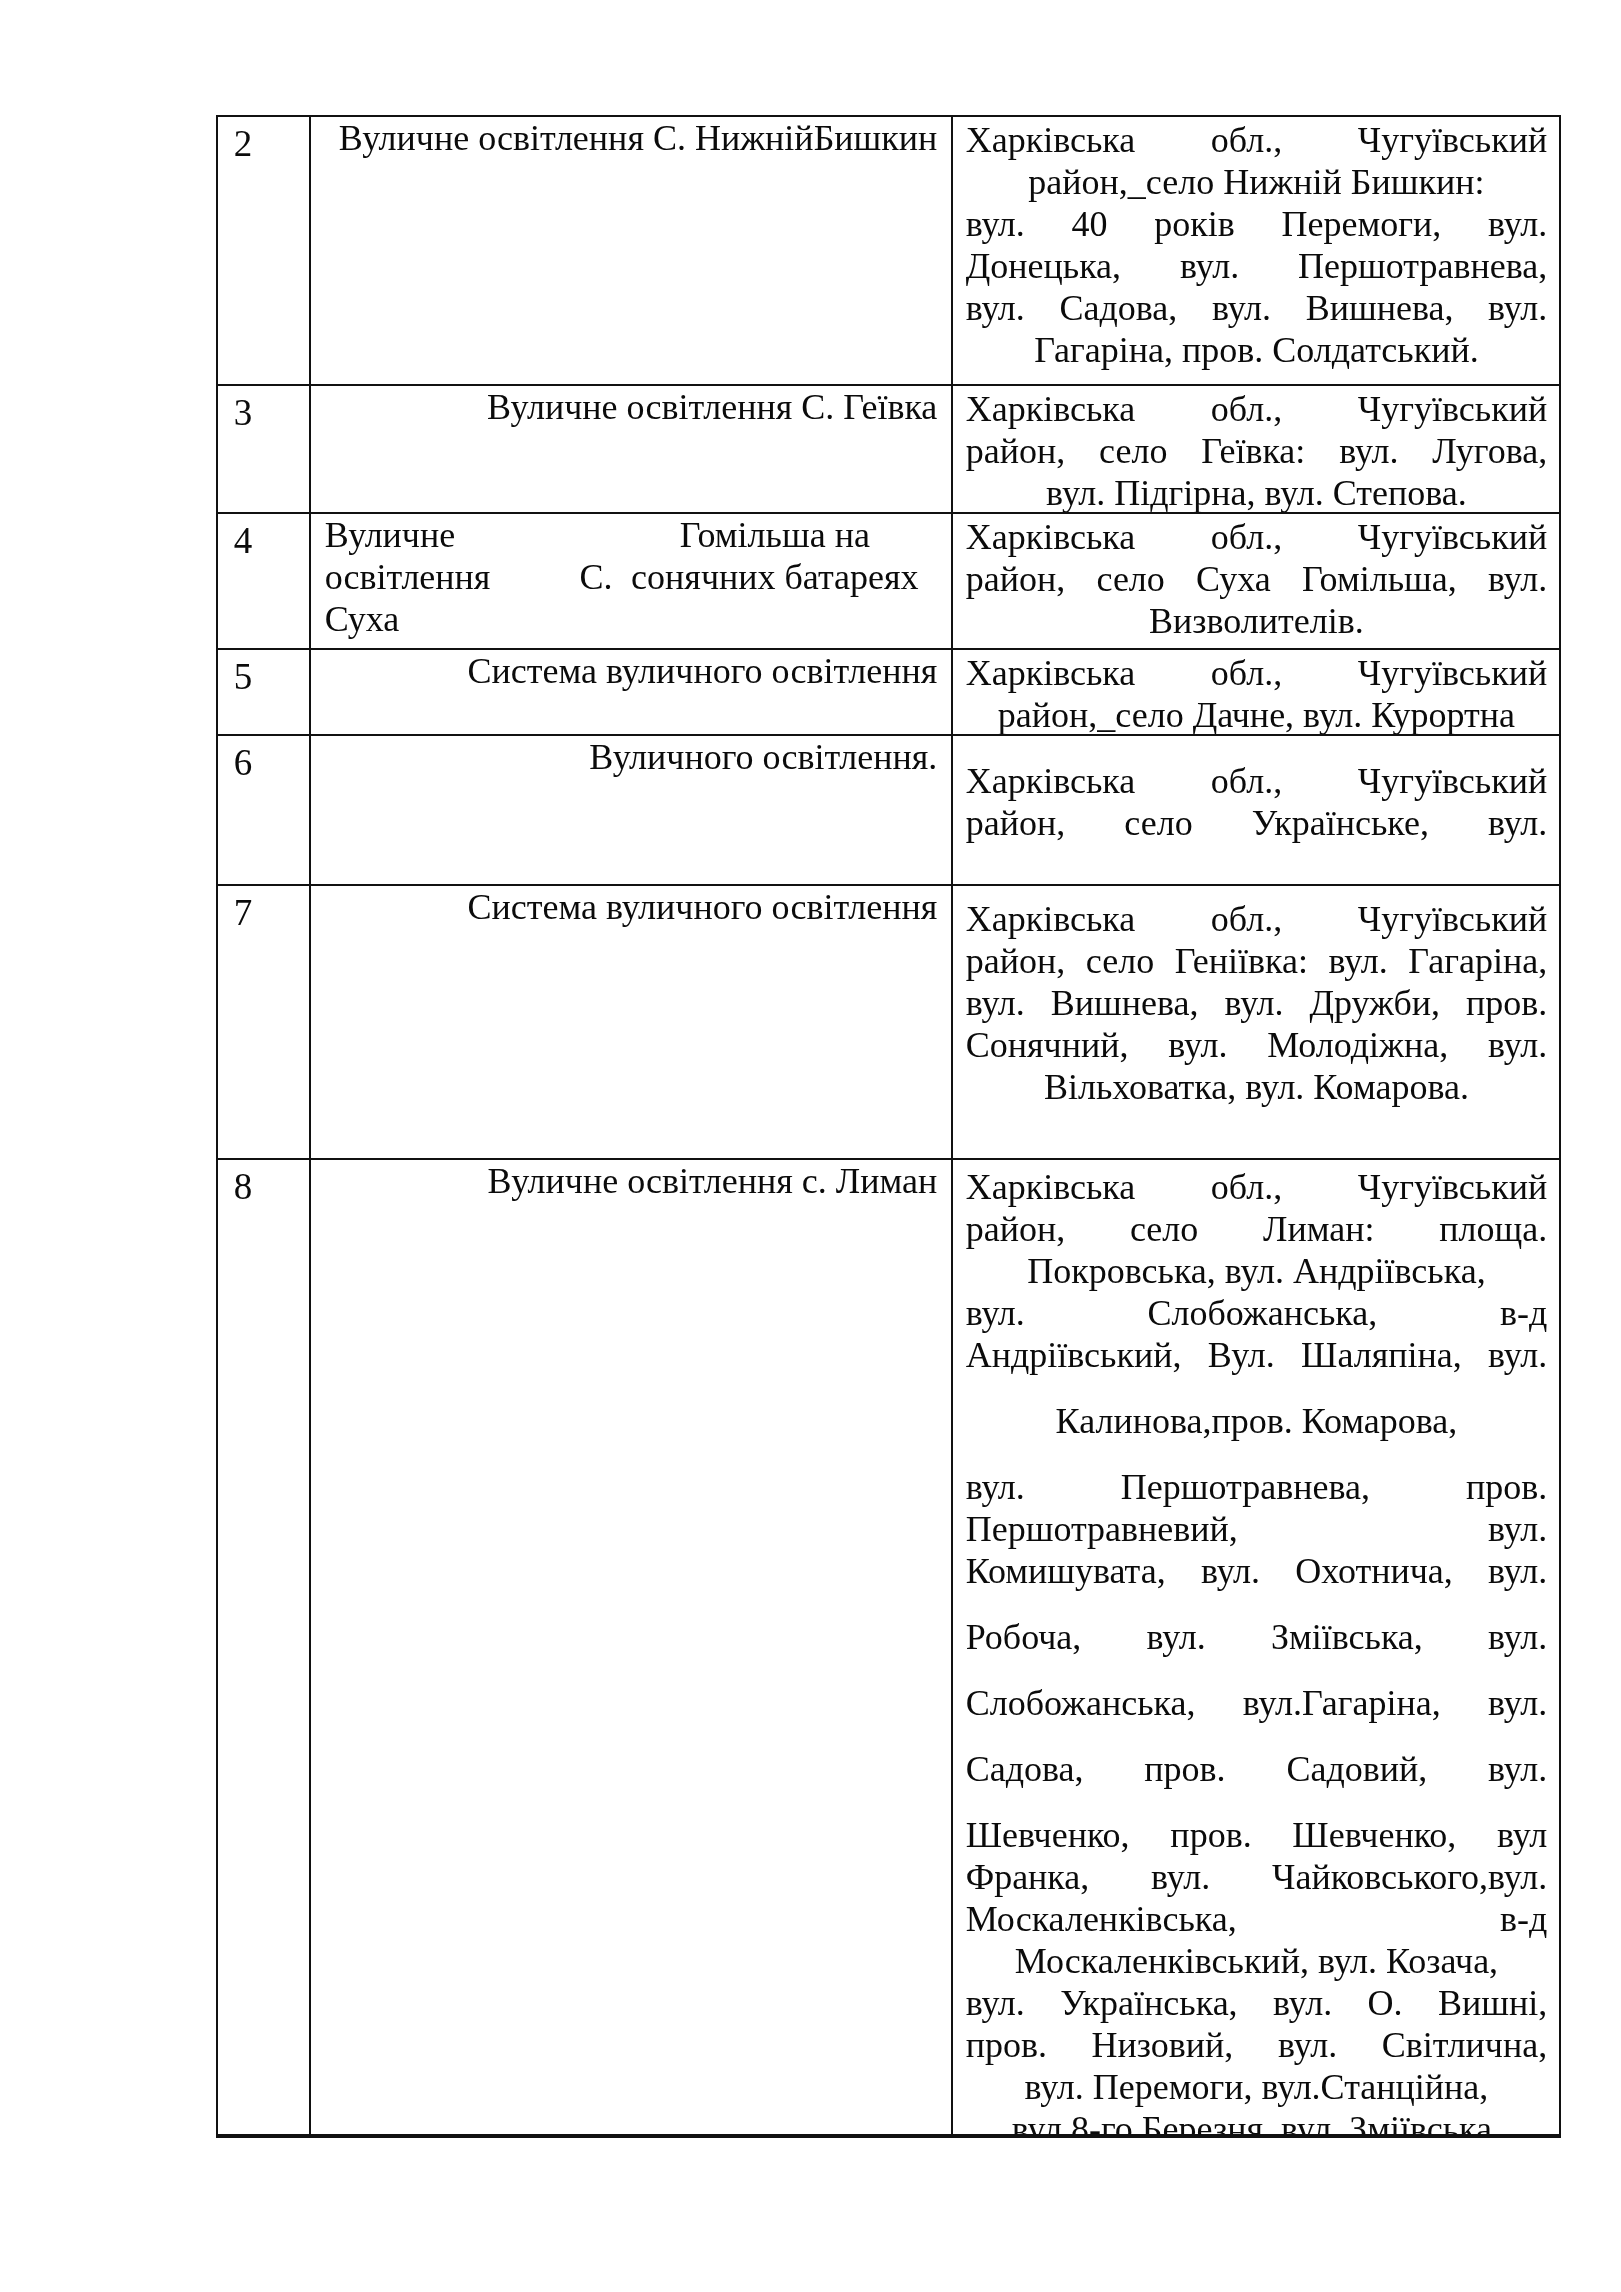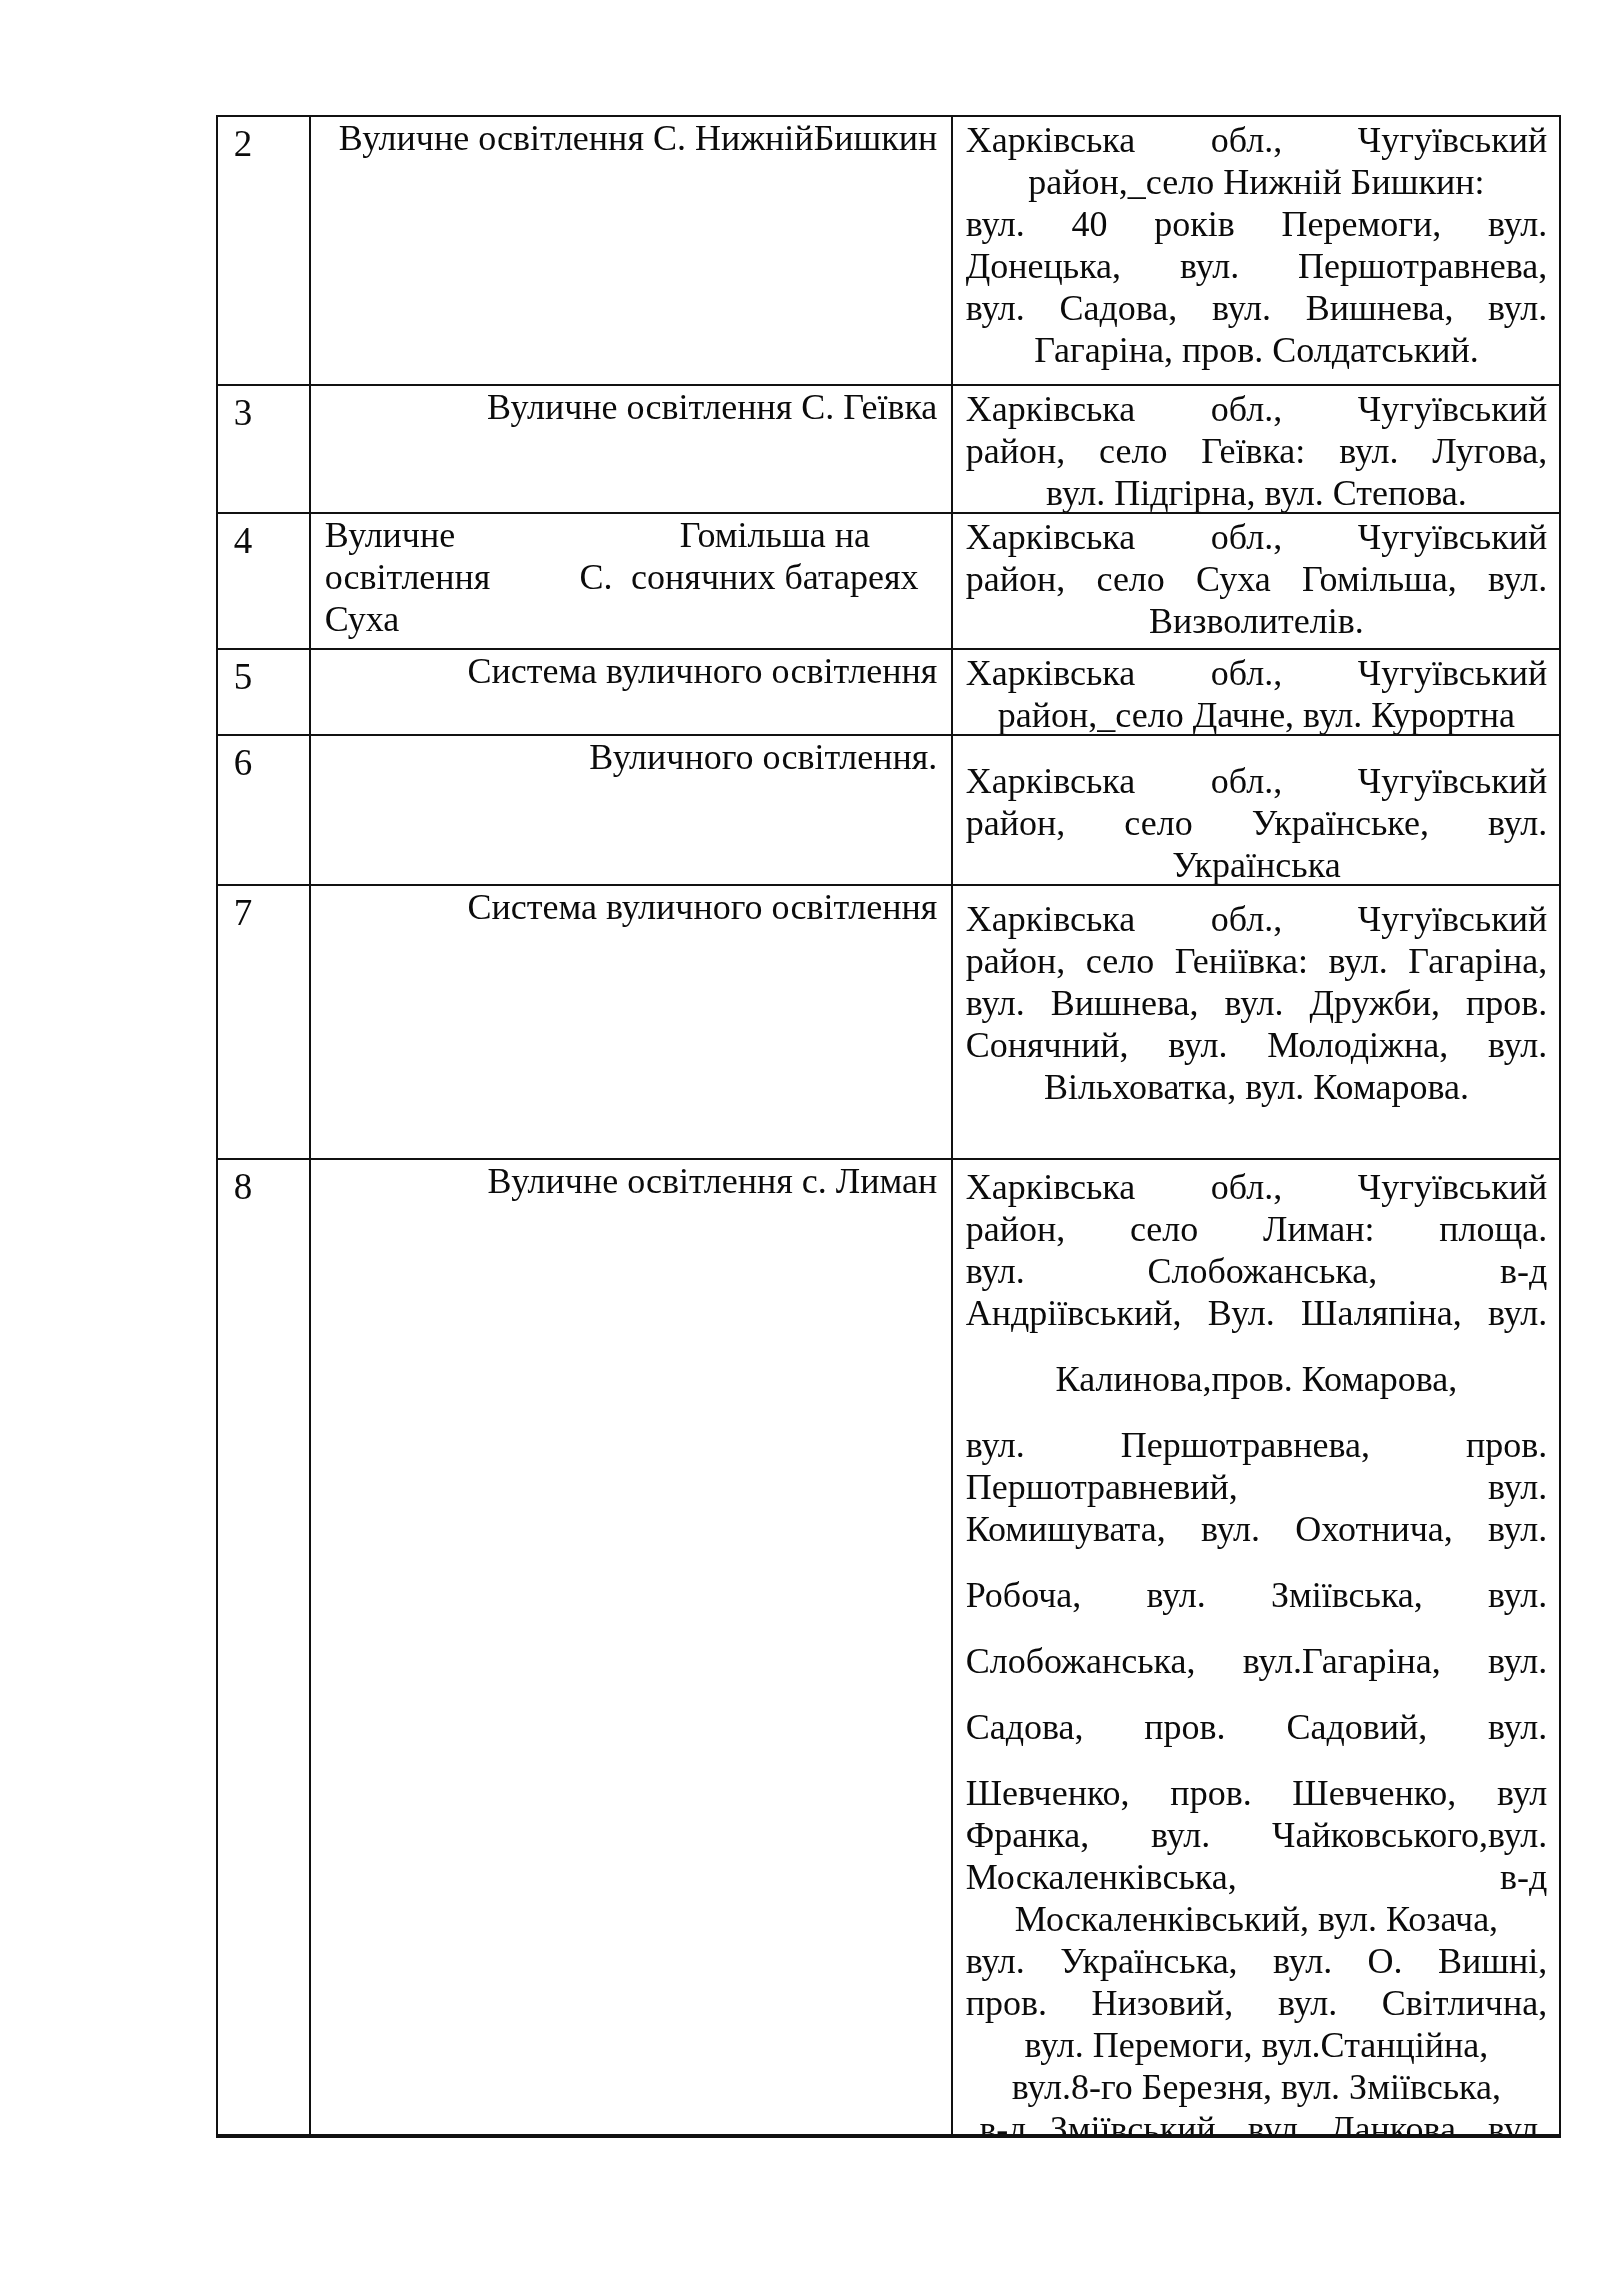--- a/index.html
+++ b/index.html
@@ -111,21 +111,20 @@
   <div class="row">
     <div class="cell c1">
       <div class="num">6</div>
     </div>
     <div class="cell c2">
           <div class="ln">Вуличного освітлення.</div>
         </div>
     <div class="cell c3">
           <div class="ln j">Харківська обл., Чугуївський</div>
           <div class="ln j">район, село Українське, вул.</div>
-          <div class="ln">Українська</div>
         </div>
   </div>
 
   <div class="row">
     <div class="cell c1">
       <div class="num">7</div>
     </div>
     <div class="cell c2">
           <div class="ln">Система вуличного освітлення</div>
         </div>
@@ -141,20 +140,21 @@
   <div class="row">
     <div class="cell c1">
       <div class="num">8</div>
     </div>
     <div class="cell c2">
           <div class="ln">Вуличне освітлення с. Лиман</div>
         </div>
     <div class="cell c3">
           <div class="ln j">Харківська обл., Чугуївський</div>
           <div class="ln j">район, село Лиман: площа.</div>
+          <div class="ln">Покровська, вул. Андріївська,</div>
           <div class="ln j">вул. Слобожанська, в-д</div>
           <div class="ln j">Андріївський, Вул. Шаляпіна, вул.</div>
           <div class="ln sp">Калинова,пров. Комарова,</div>
           <div class="ln j sp">вул. Першотравнева, пров.</div>
           <div class="ln j">Першотравневий, вул.</div>
           <div class="ln j">Комишувата, вул. Охотнича, вул.</div>
           <div class="ln j sp">Робоча, вул. Зміївська, вул.</div>
           <div class="ln j sp">Слобожанська, вул.Гагаріна, вул.</div>
           <div class="ln j sp">Садова, пров. Садовий, вул.</div>
           <div class="ln j sp">Шевченко, пров. Шевченко, вул</div>

